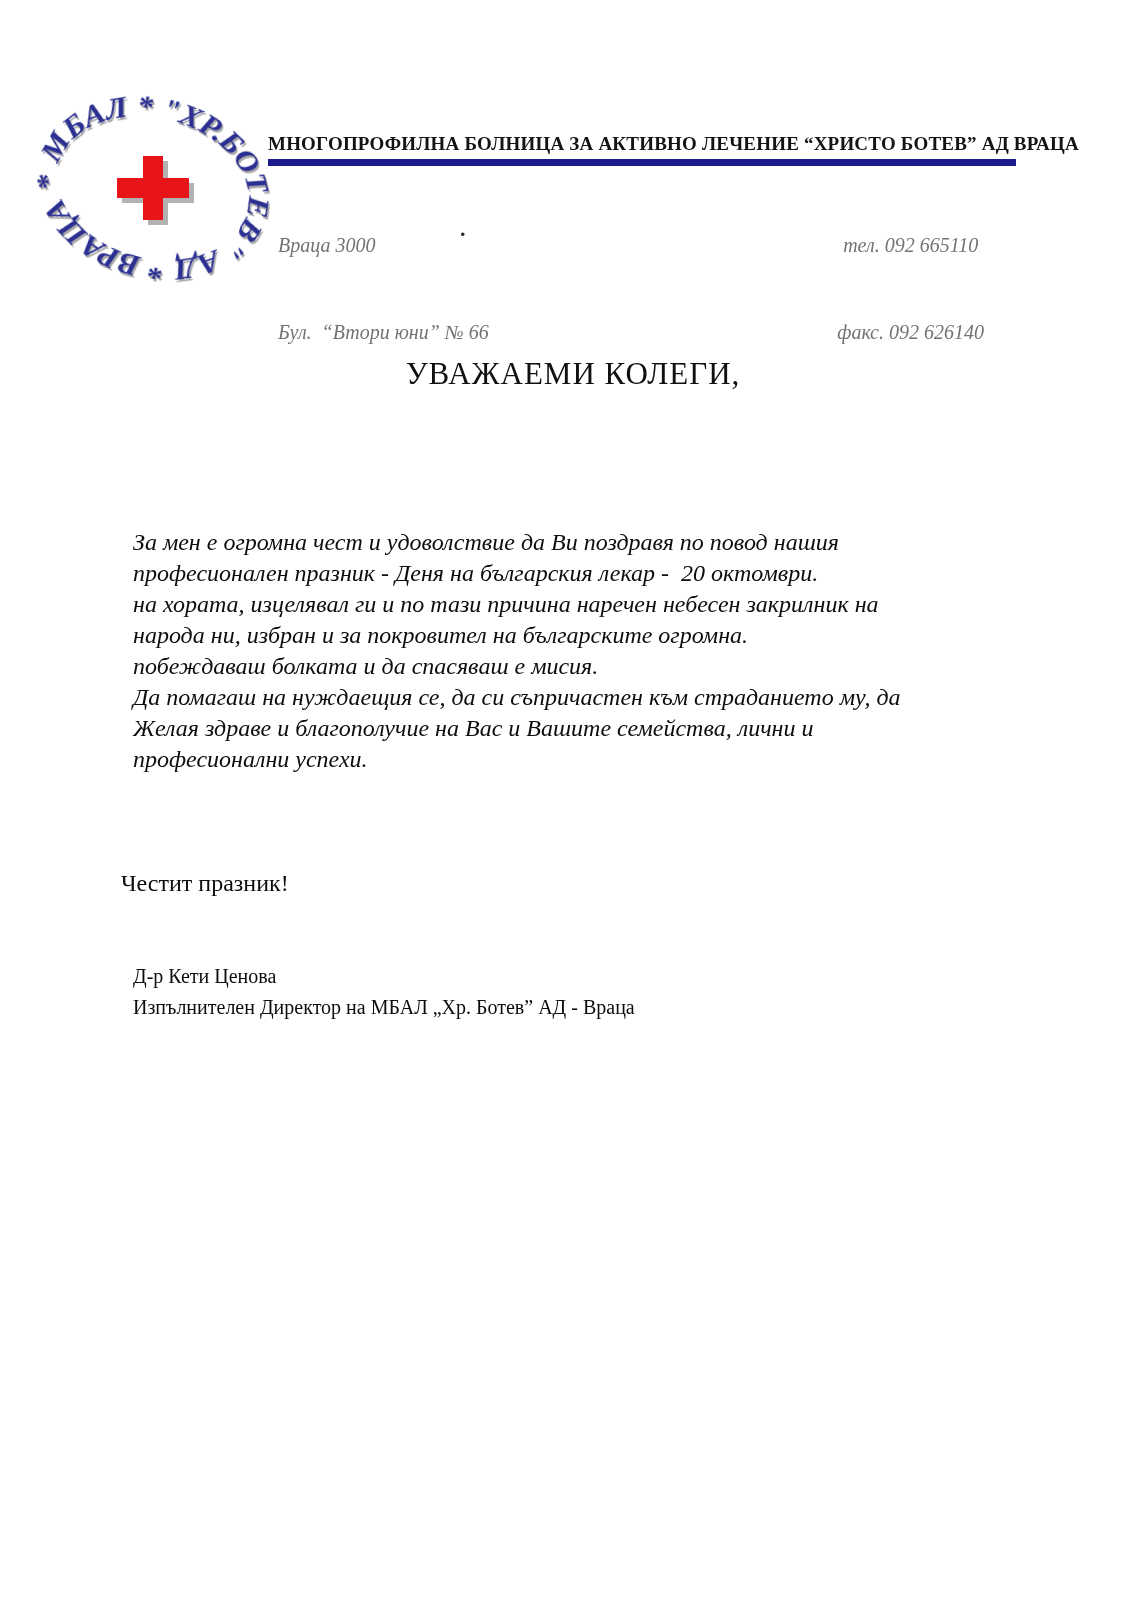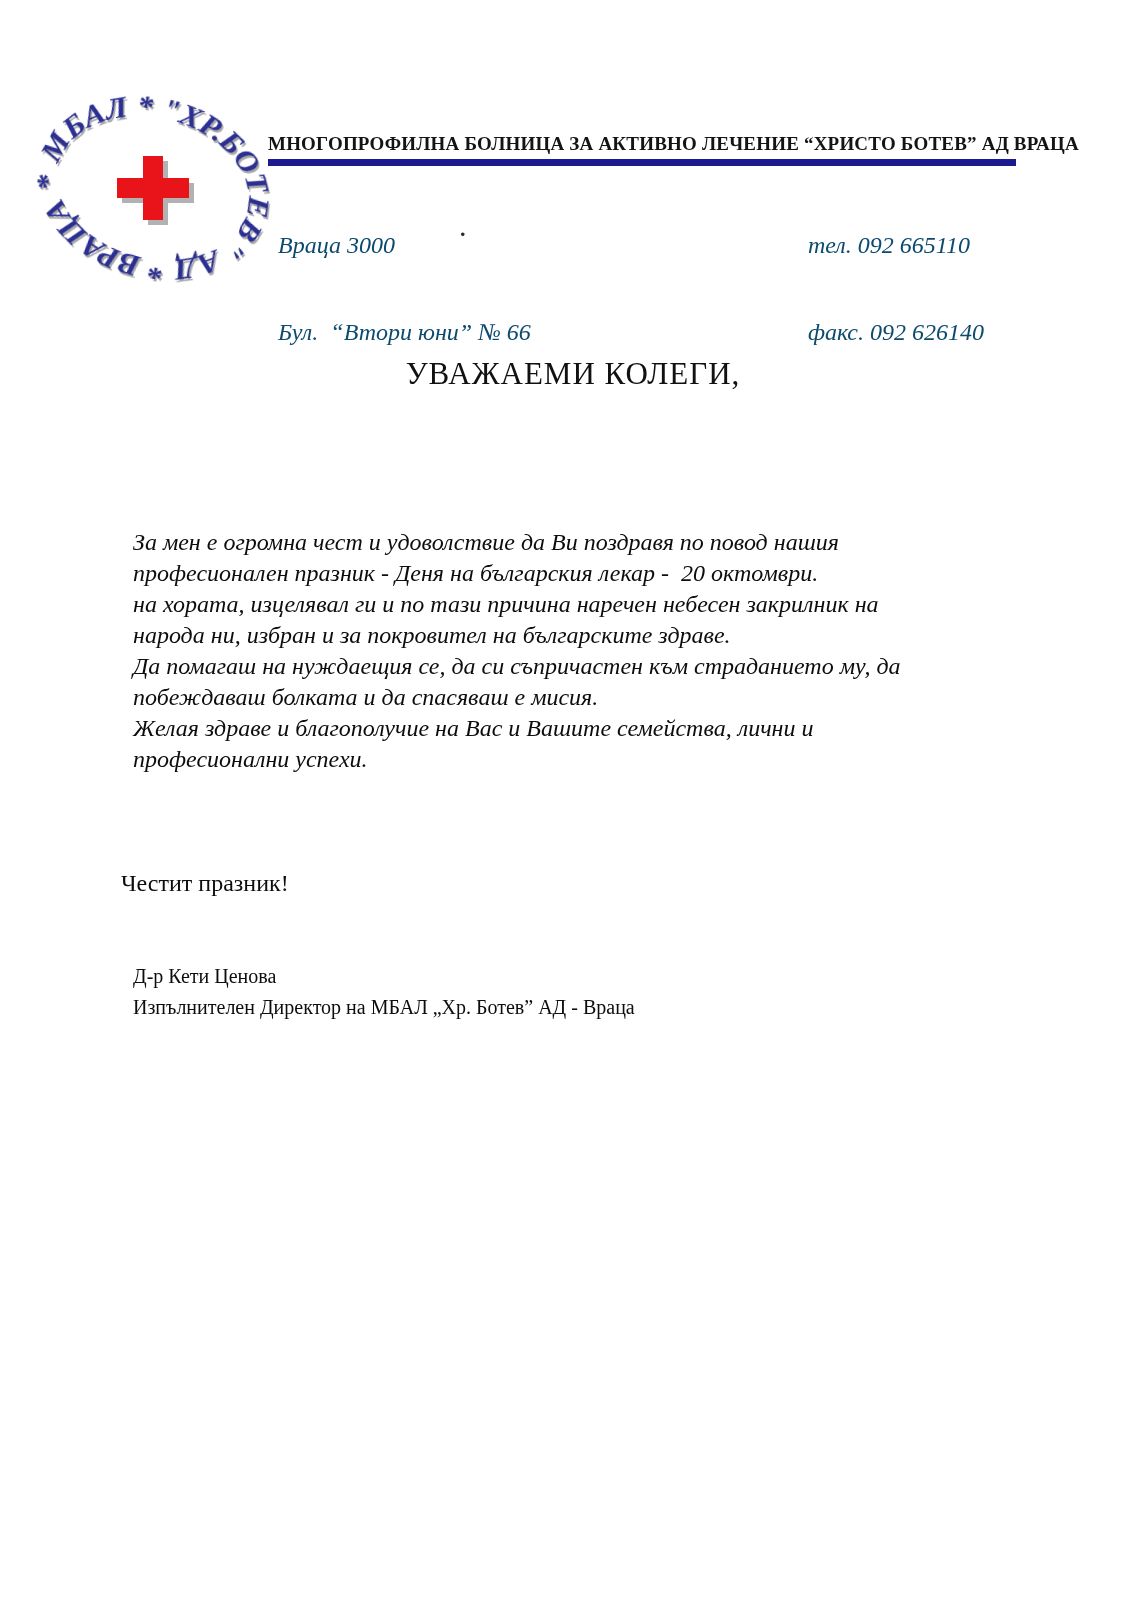--- a/index.html
+++ b/index.html
@@ -48,26 +48,26 @@
   .head-rule {
     height: 7px;
     background: #1b1b8f;
     margin-top: 4px;
   }
   .addr-row {
     display: flex;
     justify-content: space-between;
     margin-top: 7px;
     font-style: italic;
-    font-size: 24px;
+    font-size: 20px;
     line-height: 29px;
-    color: #0c4a6e;
+    color: #737373;
   }
   .addr-left { padding-left: 10px; white-space: pre; }
-  .addr-right { text-align: left; padding-right: 32px; white-space: pre; }
+  .addr-right { text-align: center; padding-right: 32px; white-space: pre; }
 
   .stray-dot {
     position: absolute;
     left: 460px;
     top: 216px;
     font-size: 22px;
     font-weight: bold;
     color: #2a2a2a;
   }
 
@@ -148,23 +148,23 @@
   </div>
 
   <div class="stray-dot">.</div>
 
   <div class="salutation">УВАЖАЕМИ КОЛЕГИ,</div>
 
   <div class="letter-body">
       <div class="body-line">За мен е огромна чест и удоволствие да Ви поздравя по повод нашия</div>
       <div class="body-line">професионален празник - Деня на българския лекар -  20 октомври.</div>
       <div class="body-line">на хората, изцелявал ги и по тази причина наречен небесен закрилник на</div>
-      <div class="body-line">народа ни, избран и за покровител на българските здраве.</div>
+      <div class="body-line">народа ни, избран и за покровител на българските огромна.</div>
+      <div class="body-line">побеждаваш болката и да спасяваш е мисия.</div>
       <div class="body-line">Да помагаш на нуждаещия се, да си съпричастен към страданието му, да</div>
-      <div class="body-line">побеждаваш болката и да спасяваш е мисия.</div>
       <div class="body-line">Желая здраве и благополучие на Вас и Вашите семейства, лични и</div>
       <div class="body-line">професионални успехи.</div>
     </div>
 
   <div class="closing">Честит празник!</div>
 
   <div class="signature">
     <div>Д-р Кети Ценова</div>
     <div>Изпълнителен Директор на МБАЛ „Хр. Ботев” АД - Враца</div>
   </div>

